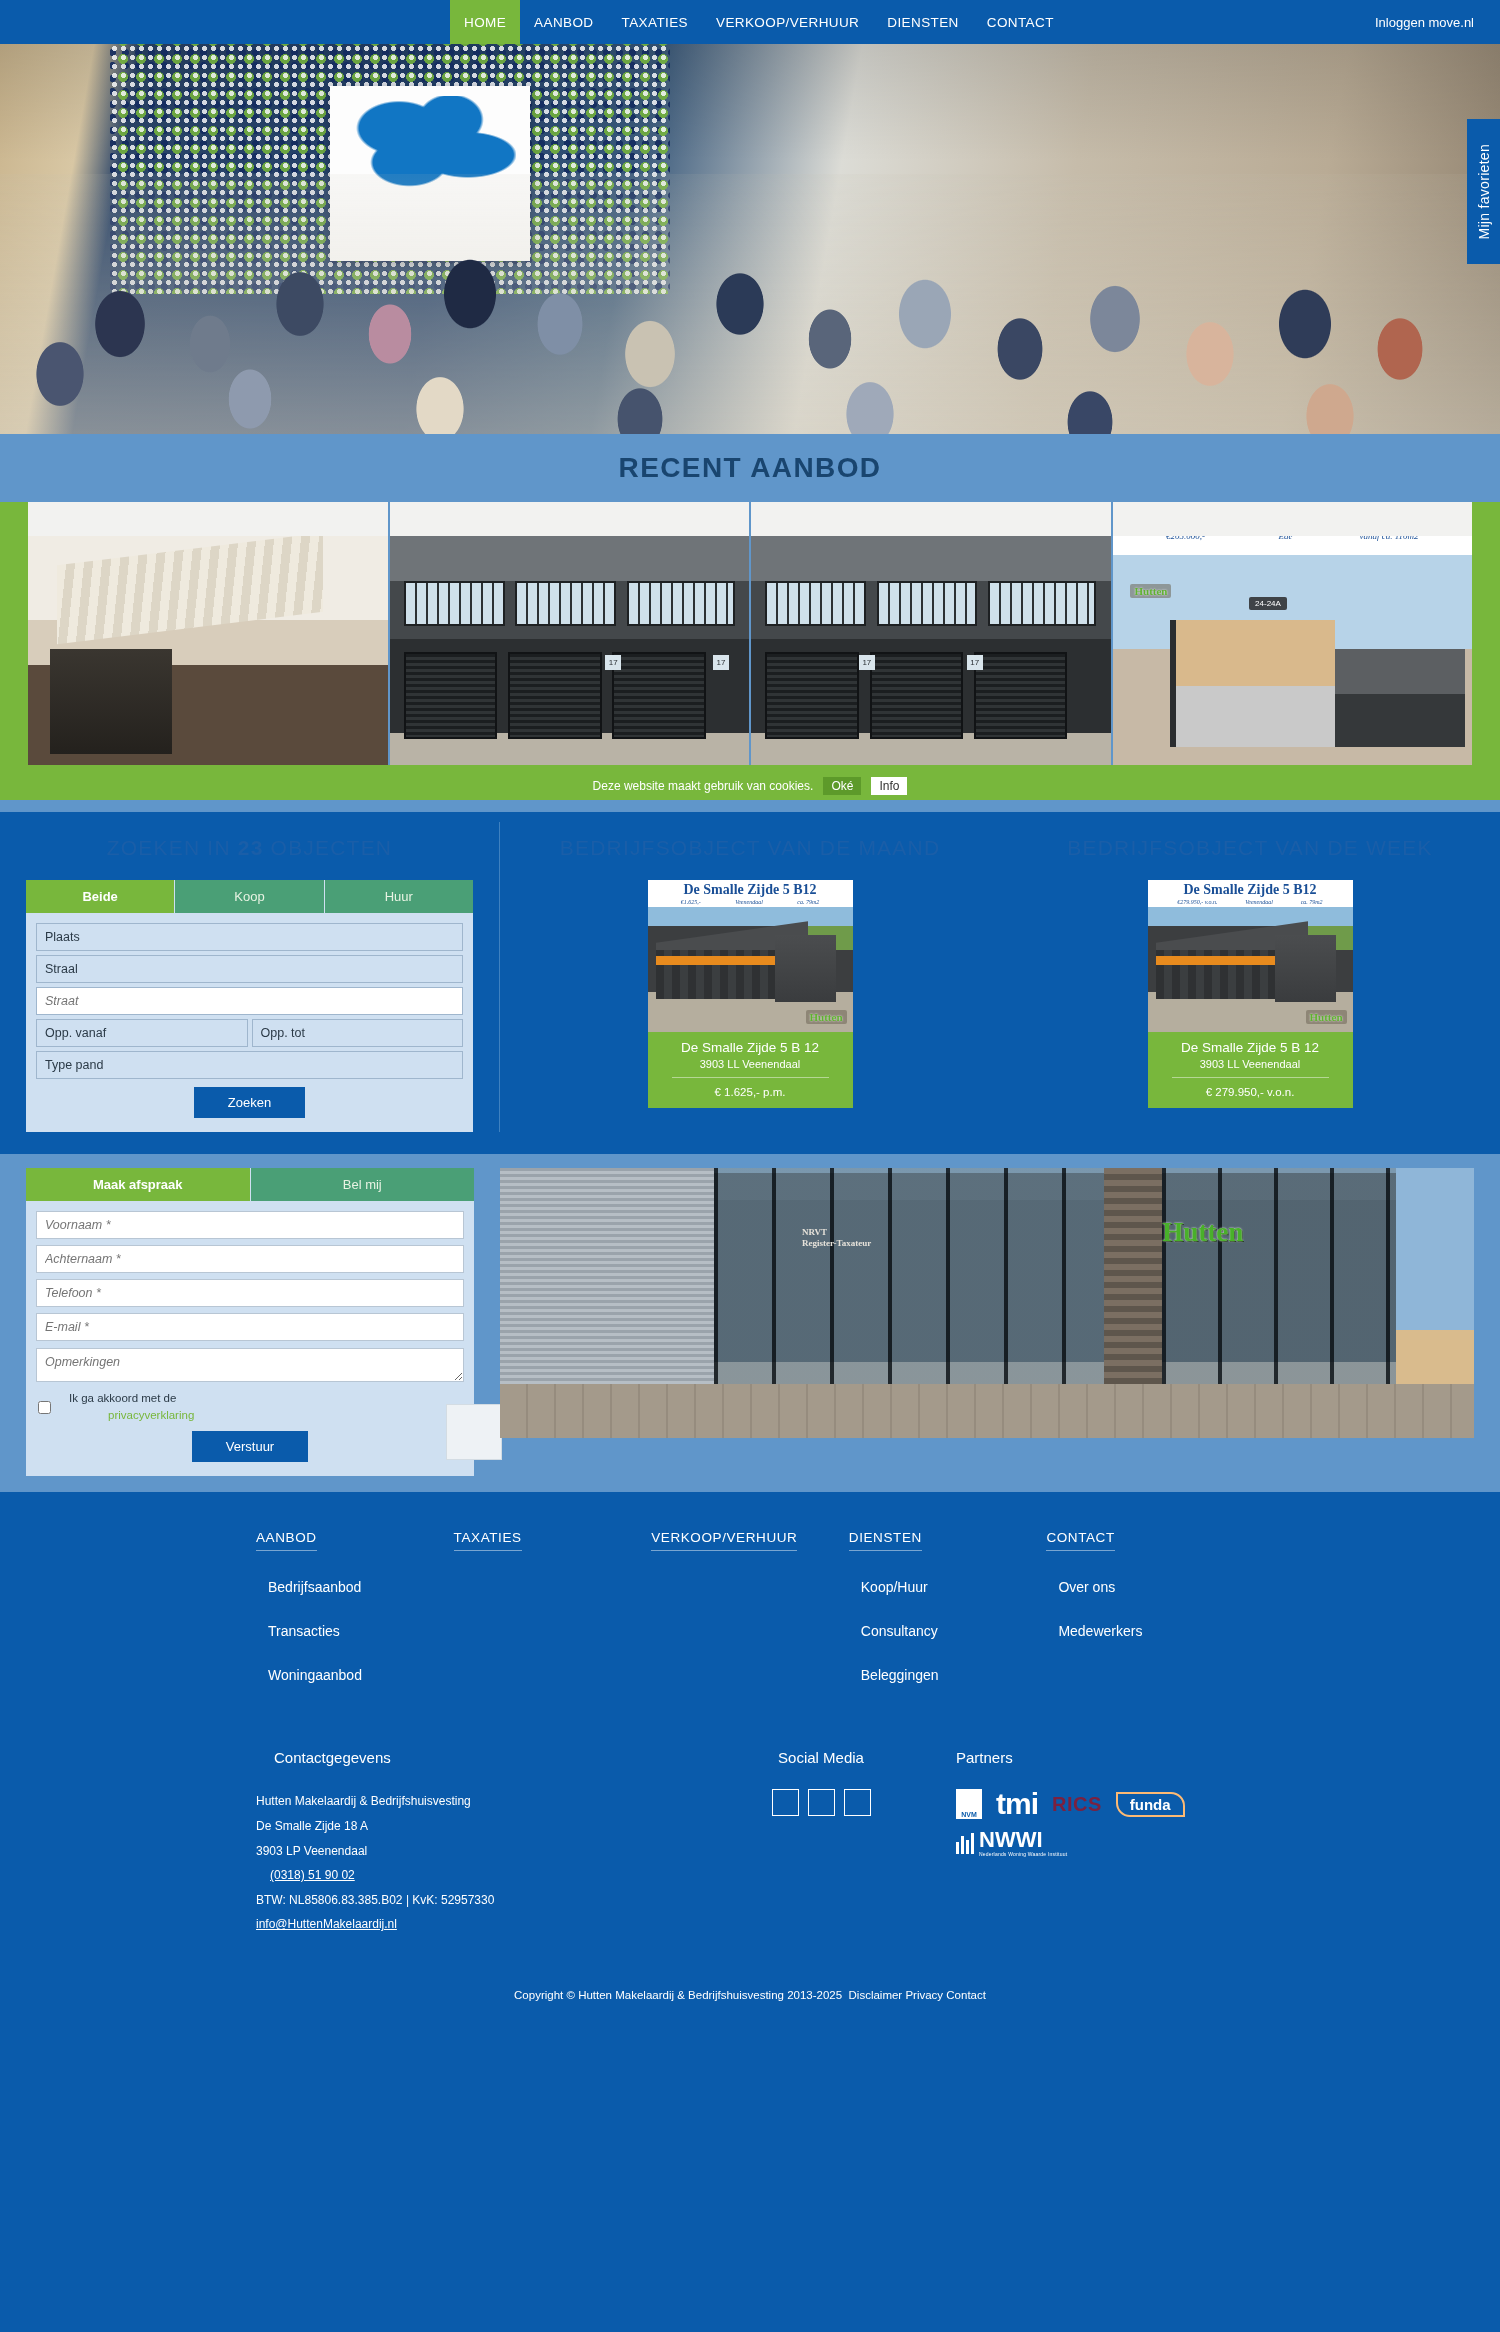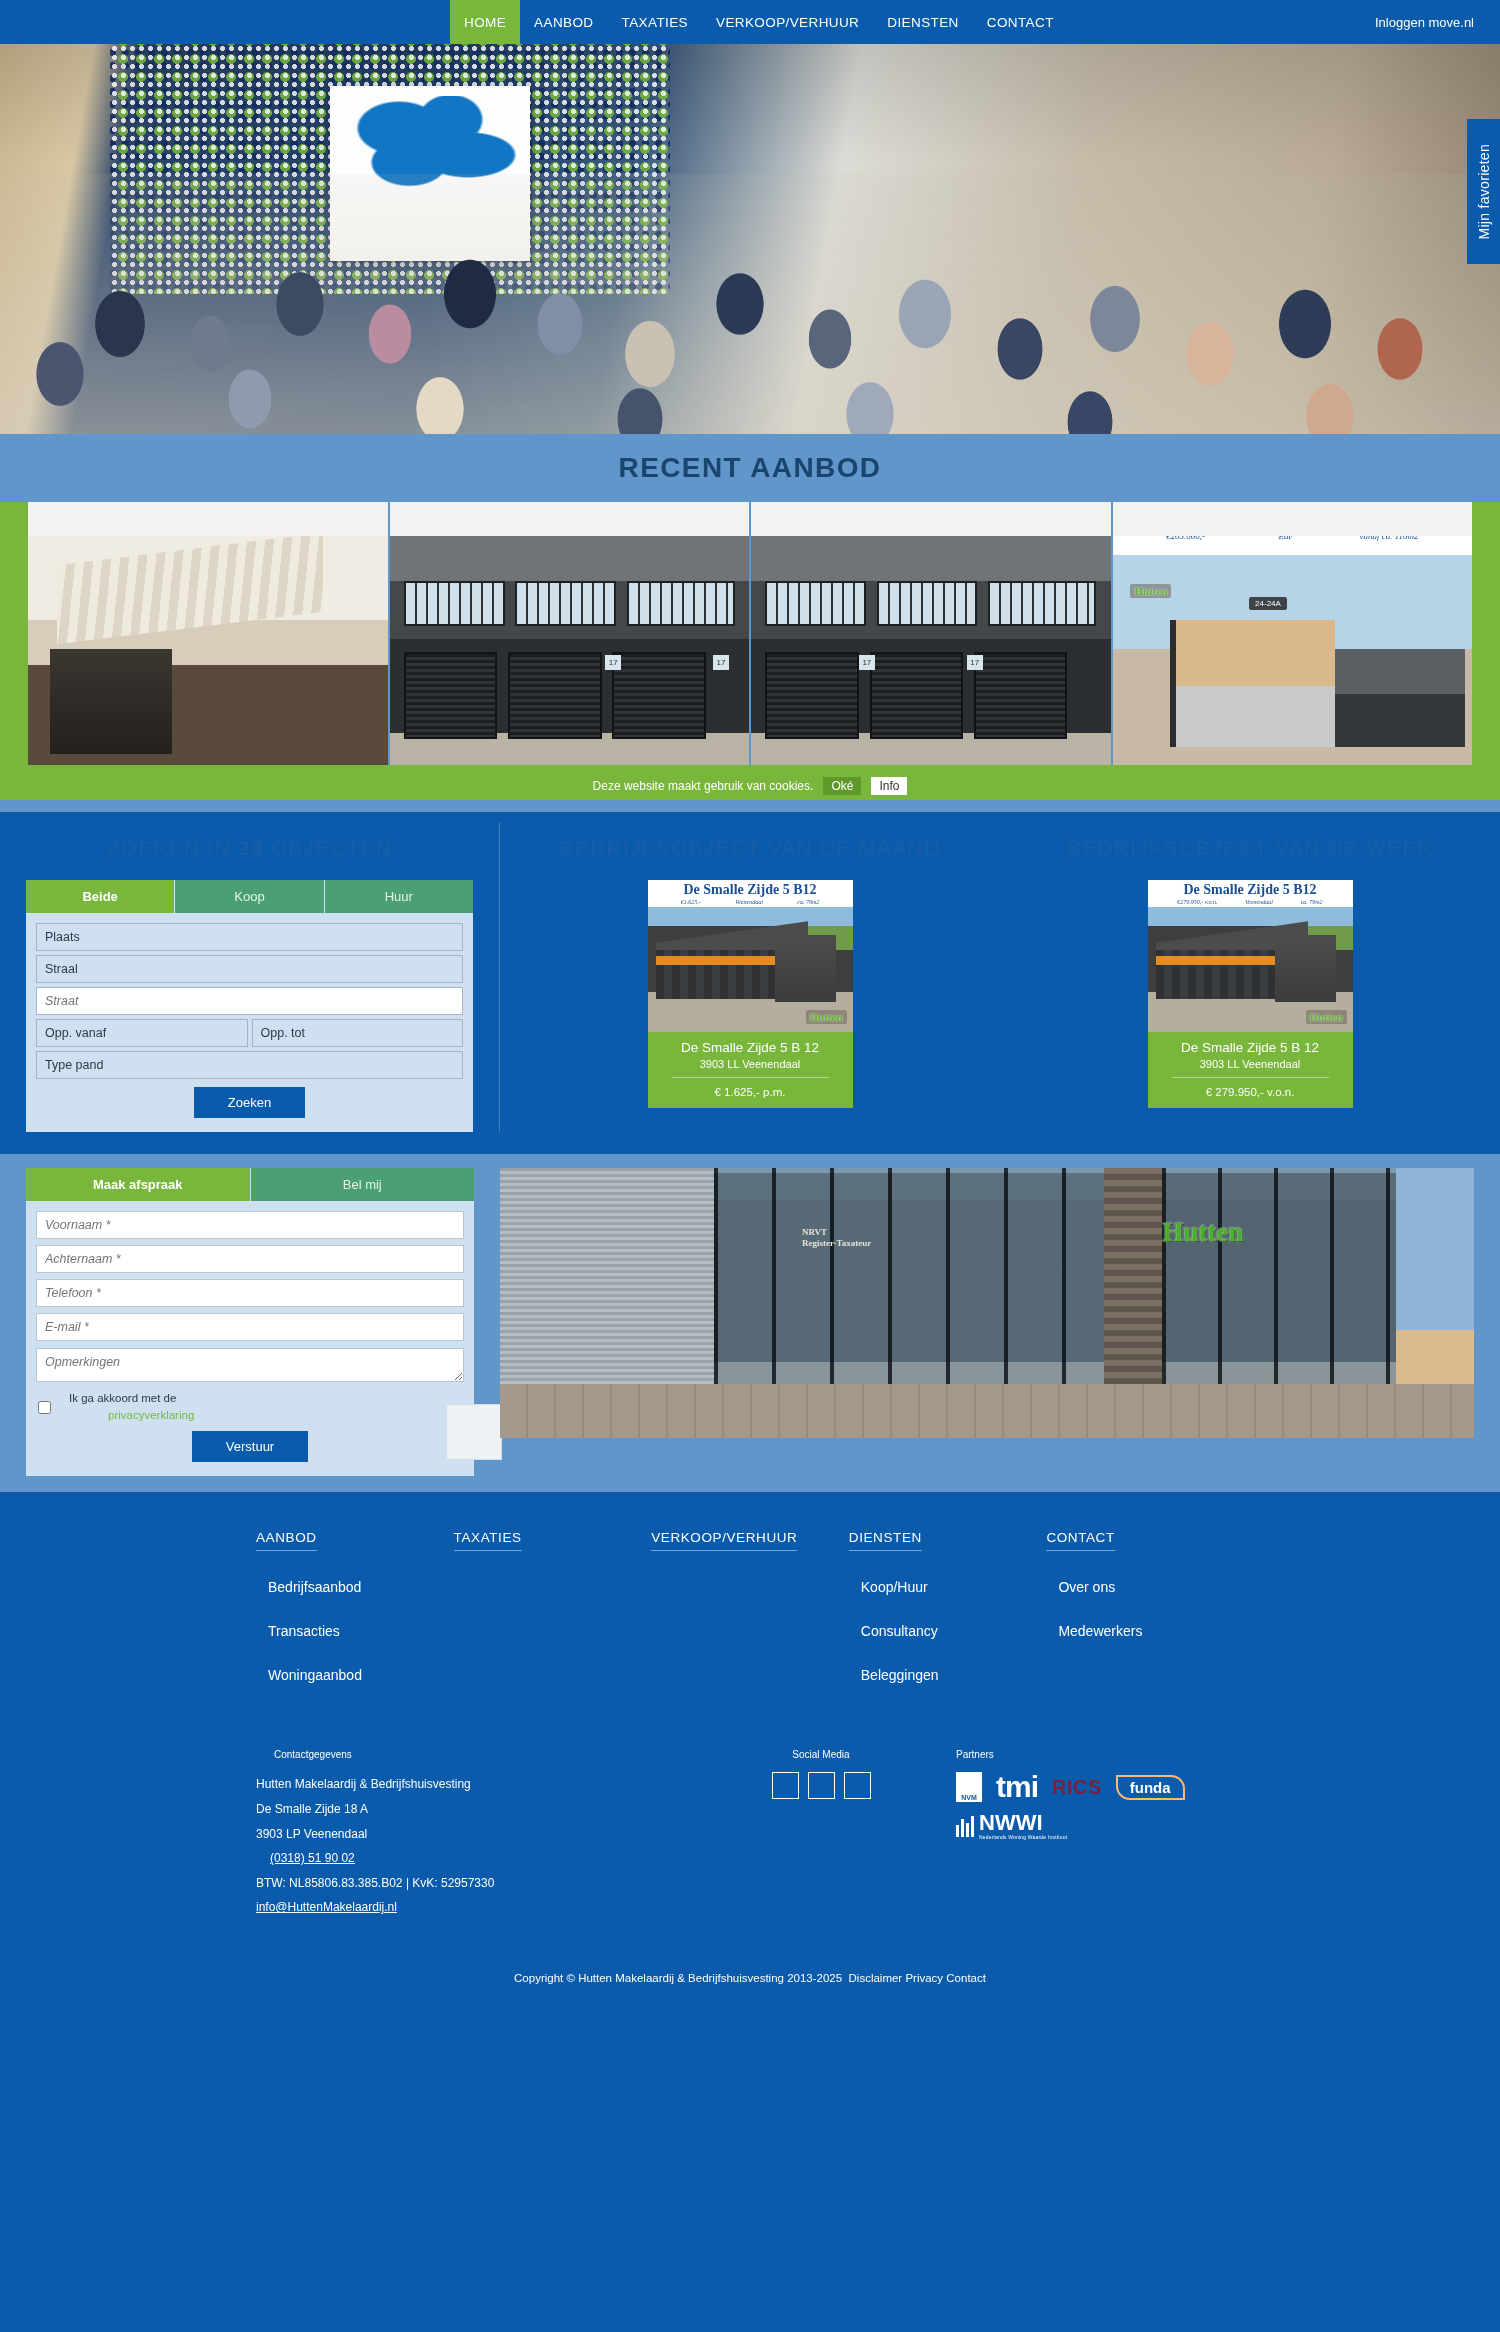--- a/index.html
+++ b/index.html
@@ -420,21 +420,21 @@
     font-size: 13.5px; letter-spacing: .6px; padding-bottom: 5px;
     border-bottom: 1px solid rgba(255,255,255,.45);
     display:inline-block; margin-bottom: 28px;
   }
   .flink { display:block; font-size: 14px; margin: 0 0 28px 12px; color:#fff; text-decoration:none; }
 
   .fbottom { display:flex; padding: 38px 256px 0; }
   .fb-contact { width: 430px; }
   .fb-social { width: 270px; }
   .fb-partners { flex:1; }
-  .fb-head { font-size: 10px; margin-bottom: 12px; }
+  .fb-head { font-size: 15px; margin-bottom: 23px; }
   .fb-head.ctr { text-align:center; }
   .fb-line { font-size: 12px; line-height: 2.05; }
   .fb-line a { color:#fff; }
   .phone { margin-left: 14px; text-decoration: underline; }
   .social-icons { display:flex; gap: 9px; justify-content:center; }
   .social-icon { width: 27px; height: 27px; border: 1.5px solid #fff; }
   .partner-row { display:flex; align-items:center; gap: 14px; margin-bottom: 10px; }
   .p-nvm { width:26px; height:30px; background:#fff; color:#0a5bab;
            font-size:7px; font-weight:700; display:flex; align-items:flex-end;
            justify-content:center; padding-bottom:1px; }

